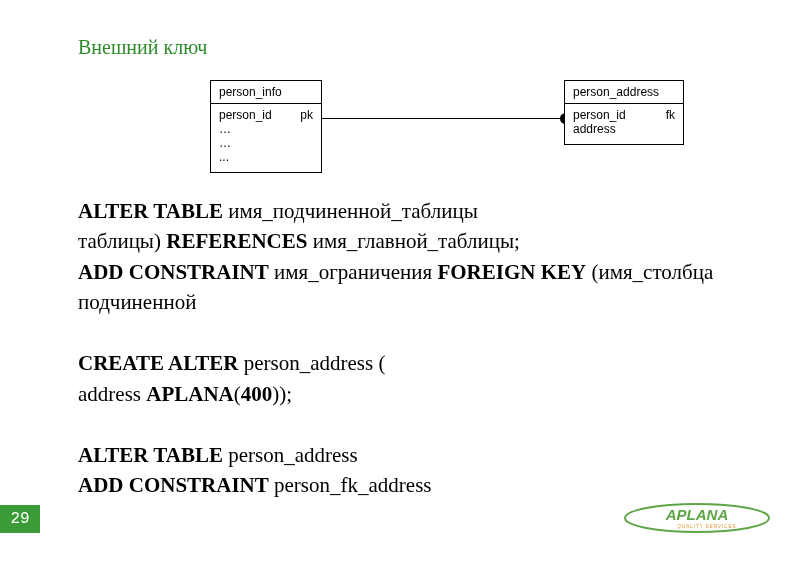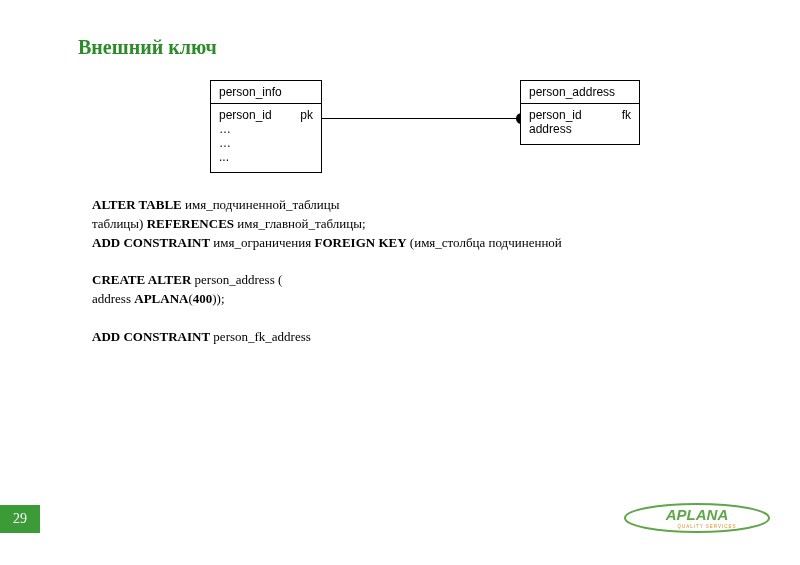--- a/index.html
+++ b/index.html
@@ -16,29 +16,29 @@
   .slide {
     position: relative;
     width: 800px;
     height: 565px;
   }
   .title {
     position: absolute;
     top: 36px;
     left: 78px;
     font-family: "Times New Roman", Times, serif;
-    font-weight: bold;
+    font-weight: normal;
     font-size: 20px;
     color: #2e8b2a;
   }
   .diagram {
     position: absolute;
     top: 80px;
     left: 210px;
-    width: 430px;
+    width: 474px;
     height: 90px;
   }
   .entity {
     position: absolute;
     border: 1px solid #000;
     background: #fff;
     font-family: Arial, sans-serif;
     font-size: 12px;
     box-sizing: border-box;
   }
@@ -68,40 +68,40 @@
     right: 113px;
     width: 11px;
     height: 11px;
     background: #000;
     border-radius: 50%;
   }
 
   .codeblock {
     position: absolute;
     top: 196px;
-    left: 92px;
+    left: 78px;
     right: 78px;
     font-family: "Times New Roman", Times, serif;
-    font-size: 13px;
+    font-size: 21px;
     line-height: 1.45;
     color: #000;
   }
   .codeblock .line { white-space: pre-wrap; }
   .b { font-weight: bold; }
 
   .page-num {
     position: absolute;
     left: 0;
     bottom: 32px;
     width: 40px;
     height: 28px;
     background: #3b9b36;
     color: #fff;
-    font-family: Liberation Serif, serif;
-    font-size: 14px;
+    font-family: Liberation Mono, monospace;
+    font-size: 16px;
     display: flex;
     align-items: center;
     justify-content: center;
   }
 
   .logo {
     position: absolute;
     right: 28px;
     bottom: 30px;
     width: 150px;
@@ -153,20 +153,21 @@
   </div>
 
   <div class="codeblock">
     <div class="line"><span class="b">ALTER TABLE</span><span> имя_подчиненной_таблицы</span></div>
     <div class="line"><span>таблицы) </span><span class="b">REFERENCES</span><span> имя_главной_таблицы;</span></div>
     <div class="line"><span class="b">ADD CONSTRAINT</span><span> имя_ограничения </span><span class="b">FOREIGN KEY</span><span> (имя_столбца подчиненной</span></div>
     <div class="line"> </div>
     <div class="line"><span class="b">CREATE ALTER</span><span> person_address (</span></div>
     <div class="line"><span>address </span><span class="b">APLANA</span><span>(</span><span class="b">400</span><span>));</span></div>
     <div class="line"> </div>
+    <div class="line"><span class="b">ALTER TABLE</span><span> person_address</span></div>
     <div class="line"><span class="b">ADD CONSTRAINT</span><span> person_fk_address</span></div>
   </div>
 
   <div class="page-num">29</div>
 
   <svg class="logo" viewBox="0 0 150 34">
     <ellipse cx="75" cy="17" rx="72" ry="14" fill="none" stroke="#5fa648" stroke-width="2"></ellipse>
     <text x="75" y="19" text-anchor="middle" font-family="Arial, sans-serif" font-size="15" font-weight="bold" font-style="italic" fill="#5fa648">APLANA</text>
     <text x="85" y="27" text-anchor="middle" font-family="Arial, sans-serif" font-size="4.5" fill="#e28b1e" letter-spacing="1">QUALITY SERVICES</text>
   </svg>

